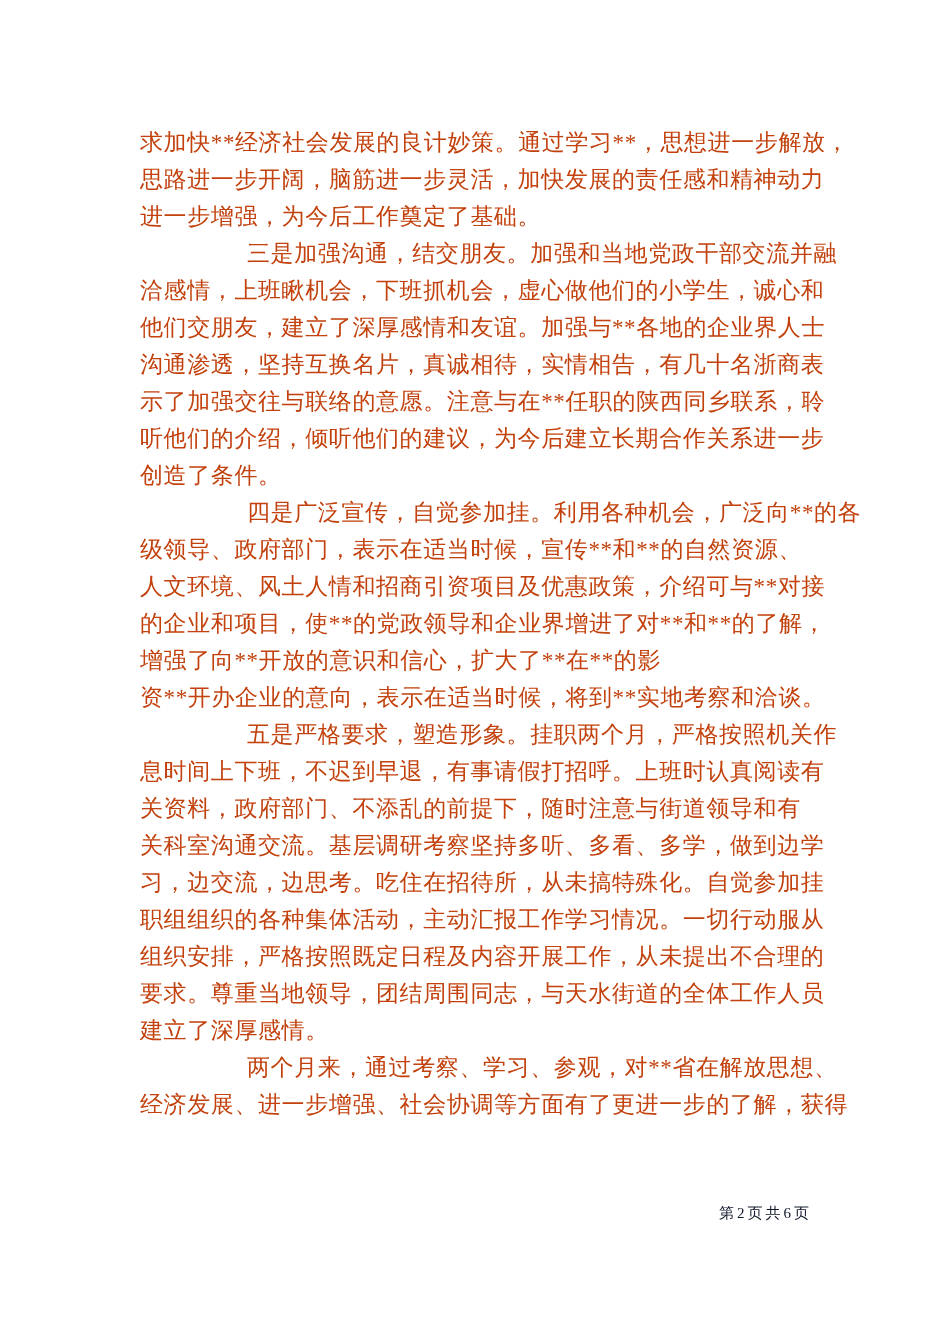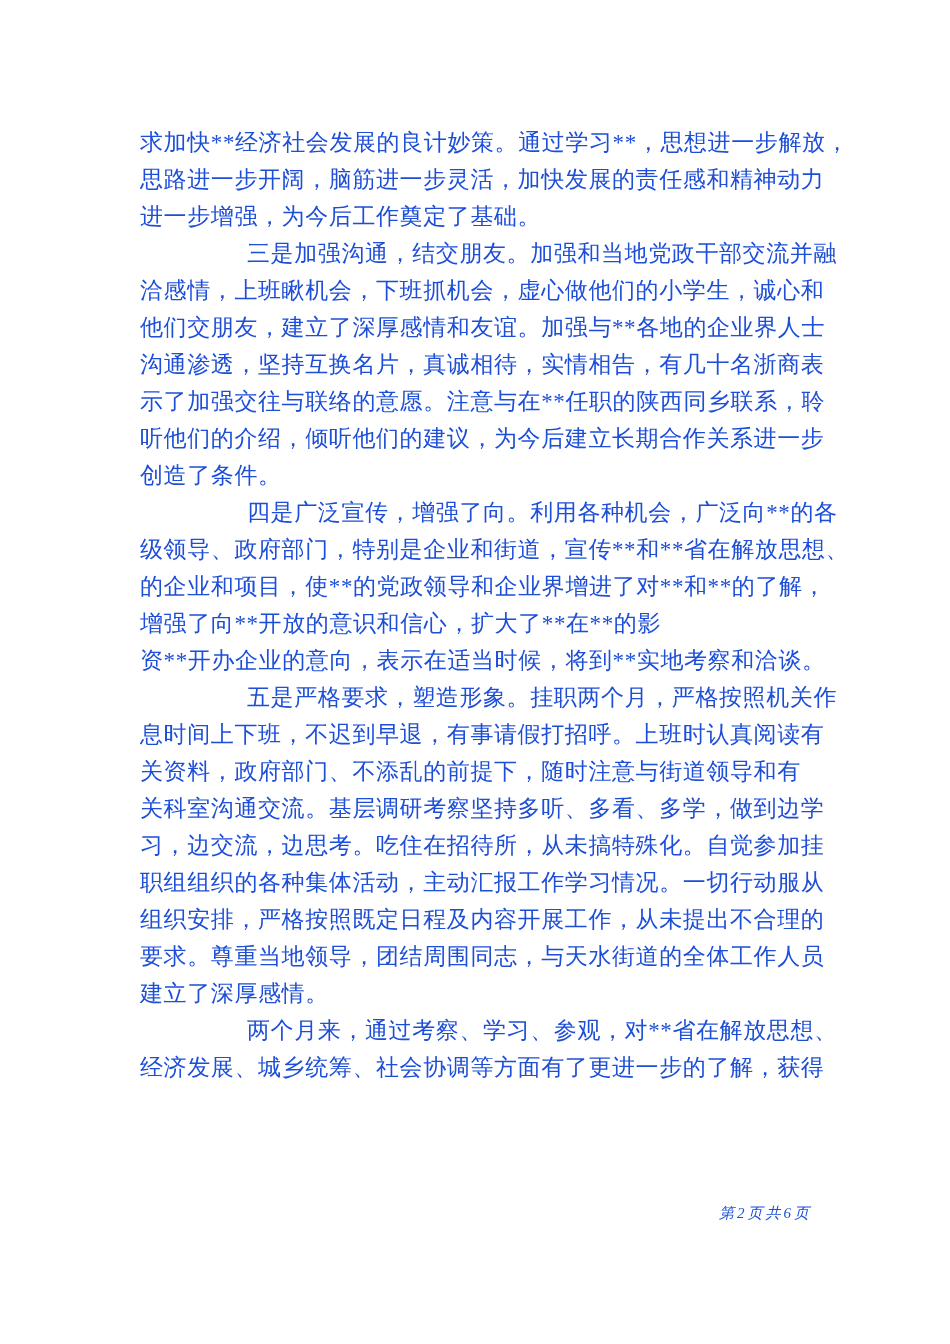--- a/index.html
+++ b/index.html
@@ -21,67 +21,67 @@
     top: 124px;
     left: 140px;
     width: 680px;
   }
   .line {
     height: 37px;
     line-height: 37px;
     font-size: 23px;
     letter-spacing: 0.6px;
     white-space: nowrap;
-    color: #1d4ed8;
+    color: #c2410c;
   }
   .line.indent {
     padding-left: 107px;
   }
   #page-footer {
     position: absolute;
     top: 1200px;
     left: 140px;
     width: 672px;
     text-align: right;
     font-size: 15px;
     letter-spacing: 3px;
     line-height: 26px;
-    color: #1d4ed8;
-    font-style: italic;
+    color: #0f172a;
   }
 </style>
 </head>
 <body>
 
 <div id="page">
 
   <div id="body-text">
     <div class="line">求加快**经济社会发展的良计妙策。通过学习**，思想进一步解放，</div>
     <div class="line">思路进一步开阔，脑筋进一步灵活，加快发展的责任感和精神动力</div>
     <div class="line">进一步增强，为今后工作奠定了基础。</div>
     <div class="line indent">三是加强沟通，结交朋友。加强和当地党政干部交流并融</div>
     <div class="line">洽感情，上班瞅机会，下班抓机会，虚心做他们的小学生，诚心和</div>
     <div class="line">他们交朋友，建立了深厚感情和友谊。加强与**各地的企业界人士</div>
     <div class="line">沟通渗透，坚持互换名片，真诚相待，实情相告，有几十名浙商表</div>
     <div class="line">示了加强交往与联络的意愿。注意与在**任职的陕西同乡联系，聆</div>
     <div class="line">听他们的介绍，倾听他们的建议，为今后建立长期合作关系进一步</div>
     <div class="line">创造了条件。</div>
-    <div class="line indent">四是广泛宣传，增强了向。利用各种机会，广泛向**的各</div>
-    <div class="line">级领导、政府部门，特别是企业和街道，宣传**和**省在解放思想、</div>
+    <div class="line indent">四是广泛宣传，自觉参加挂。利用各种机会，广泛向**的各</div>
+    <div class="line">级领导、政府部门，表示在适当时候，宣传**和**的自然资源、</div>
+    <div class="line">人文环境、风土人情和招商引资项目及优惠政策，介绍可与**对接</div>
     <div class="line">的企业和项目，使**的党政领导和企业界增进了对**和**的了解，</div>
     <div class="line">增强了向**开放的意识和信心，扩大了**在**的影</div>
     <div class="line">资**开办企业的意向，表示在适当时候，将到**实地考察和洽谈。</div>
     <div class="line indent">五是严格要求，塑造形象。挂职两个月，严格按照机关作</div>
     <div class="line">息时间上下班，不迟到早退，有事请假打招呼。上班时认真阅读有</div>
     <div class="line">关资料，政府部门、不添乱的前提下，随时注意与街道领导和有</div>
     <div class="line">关科室沟通交流。基层调研考察坚持多听、多看、多学，做到边学</div>
     <div class="line">习，边交流，边思考。吃住在招待所，从未搞特殊化。自觉参加挂</div>
     <div class="line">职组组织的各种集体活动，主动汇报工作学习情况。一切行动服从</div>
     <div class="line">组织安排，严格按照既定日程及内容开展工作，从未提出不合理的</div>
     <div class="line">要求。尊重当地领导，团结周围同志，与天水街道的全体工作人员</div>
     <div class="line">建立了深厚感情。</div>
     <div class="line indent">两个月来，通过考察、学习、参观，对**省在解放思想、</div>
-    <div class="line">经济发展、城乡统筹、社会协调等方面有了更进一步的了解，获得</div>
+    <div class="line">经济发展、进一步增强、社会协调等方面有了更进一步的了解，获得</div>
   </div>
 
   <div id="page-footer">第2页共6页</div>
 
 </div>
 
 </body></html>

